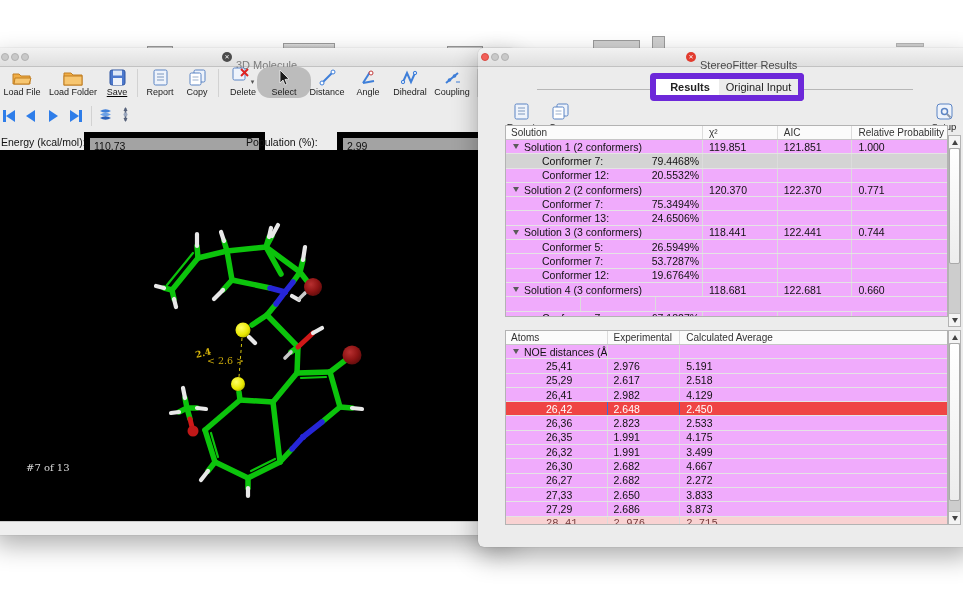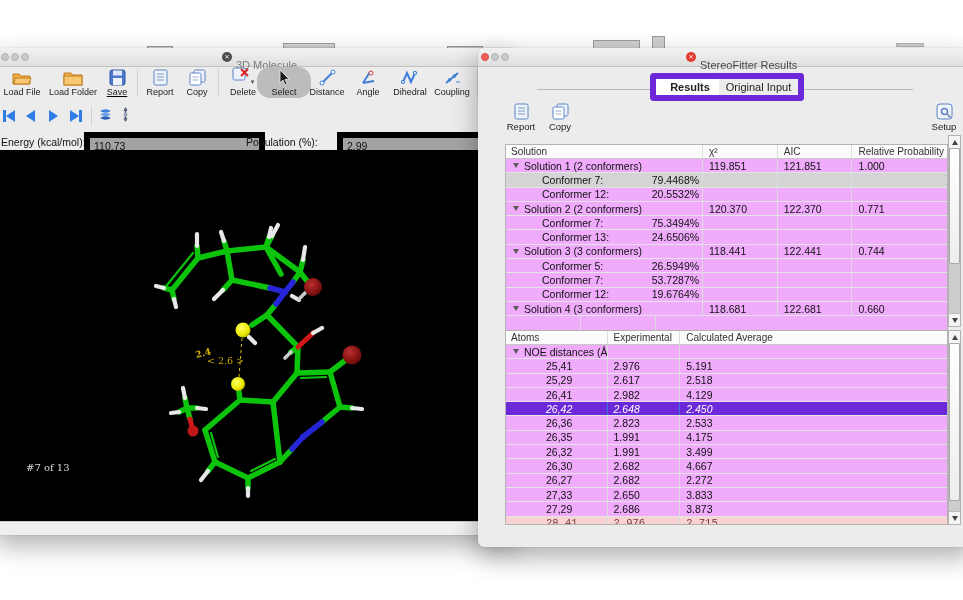--- a/index.html
+++ b/index.html
@@ -57,21 +57,21 @@
         font-size:10.5px;color:#101010;white-space:nowrap;overflow:hidden;}
   .sol .c1{width:198px;}.sol .c2{width:75px;padding-left:6px;}.sol .c3{width:75px;padding-left:6px;}
   .sol .c4{width:95px;padding-left:6px;border-right:none;}
   .noe .n1{width:102px;}.noe .n2{width:73px;padding-left:6px;}.noe .n3{width:268px;padding-left:6px;border-right:none;}
   .tri{width:0;height:0;border-left:3.5px solid transparent;border-right:3.5px solid transparent;
        border-top:5px solid #5a5a5a;margin:0 5px 0 7px;flex:0 0 auto;}
   .ind{padding-left:36px;}
   .ind2{padding-left:40px;}
   .pct{margin-left:auto;padding-right:3px;}
   .sel-gray{background:#d4d4d4;}
-  .sel-blue{background:#6d28d9;font-style:italic;}
+  .sel-blue{background:#ef4444;}
   .sel-blue .cell{color:#fff;border-right-color:#3a6fdd;}
   .flag-pink{background:#f9d2d2;}
   .flag-pink .cell{color:#743939;font-family:Liberation Mono, monospace;}
   
   .vscroll{position:absolute;width:13px;background:#cdcdcd;border:1px solid #b3b3b3;box-sizing:border-box;}
   .sbbtn{position:absolute;left:0;width:11px;height:12px;background:#f4f4f4;display:flex;align-items:center;justify-content:center;}
   .sbbtn.up{top:0;border-bottom:1px solid #bcbcbc;}
   .sbbtn.dn{bottom:0;border-top:1px solid #bcbcbc;}
   .arr-up{width:0;height:0;border-left:3.5px solid transparent;border-right:3.5px solid transparent;border-bottom:5px solid #444;}
   .arr-dn{width:0;height:0;border-left:3.5px solid transparent;border-right:3.5px solid transparent;border-top:5px solid #444;}
@@ -421,21 +421,21 @@
       <div class="ticon">
         <svg width="17" height="17">
             <rect x="1" y="1" width="15" height="15" rx="3" fill="#eef3fb" stroke="#5b84c4"></rect>
             <circle cx="8.5" cy="8.5" r="3" fill="none" stroke="#5b84c4" stroke-width="1.5"></circle>
             <line x1="11" y1="11" x2="14.5" y2="14.5" stroke="#8c98aa" stroke-width="2"></line>
           </svg>
       </div>
       <div class="tlab">Setup</div>
     </div>
 
-    <div class="tbl sol" style="left:27px;top:96px;width:443px;height:192px;">
+    <div class="tbl sol" style="left:27px;top:77px;width:443px;height:192px;">
       <div class="thead">
         <div class="hc c1">Solution</div>
         <div class="hc c2">χ²</div>
         <div class="hc c3">AIC</div>
         <div class="hc c4" style="border-right:none;">Relative Probability</div>
       </div>
       <div id="solutions-body">
           <div class="trow">
             <div class="cell c1">
               <span class="tri"></span>

